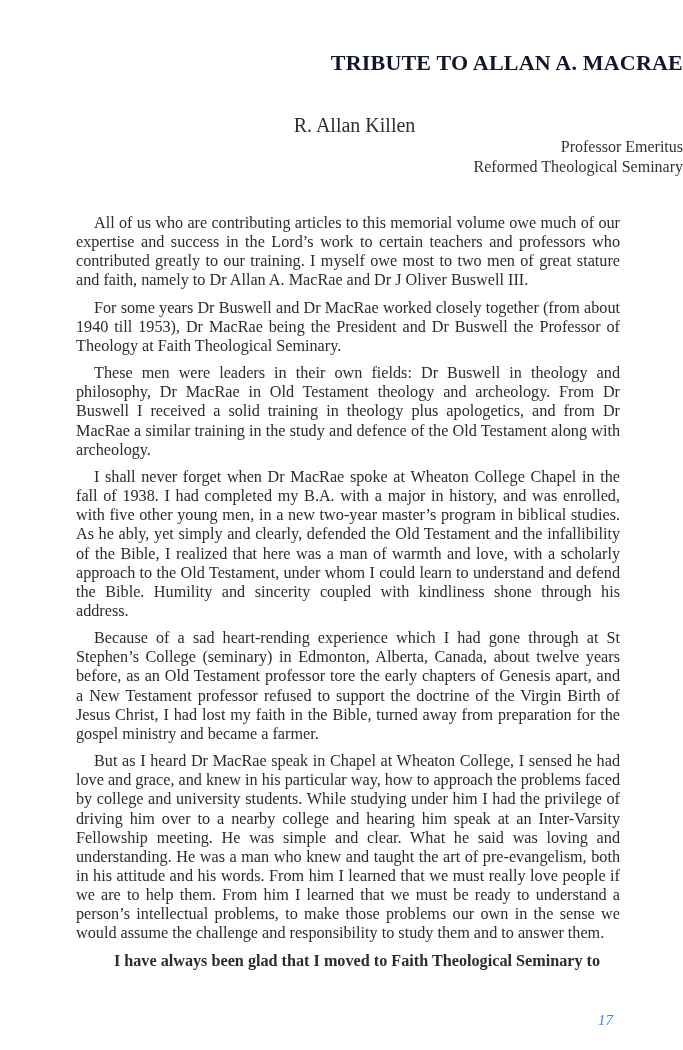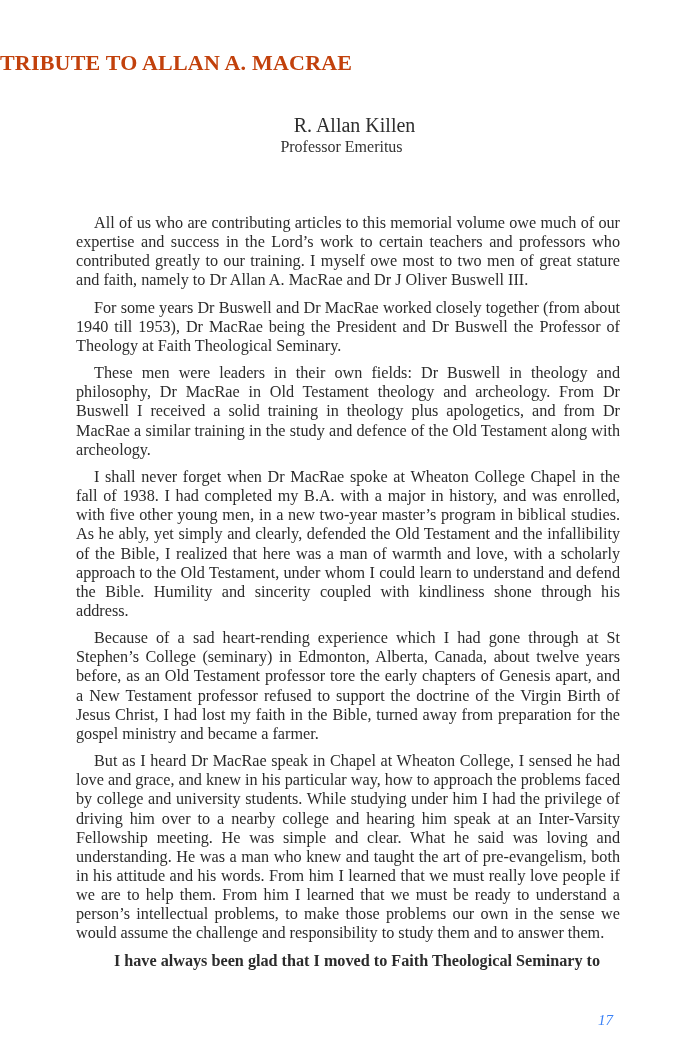--- a/index.html
+++ b/index.html
@@ -17,42 +17,43 @@
     }
     .page {
       position: absolute;
       left: 0; top: 0;
       width: 683px; height: 1050px;
     }
     .title {
       position: absolute;
       top: 50px;
       left: 0; right: 0;
-      text-align: left;
+      text-align: right;
       font-weight: bold;
       font-size: 22px;
       letter-spacing: 0.2px;
-      color: #c2410c;
+      color: #0f172a;
     }
     .byline {
       position: absolute;
       top: 113px;
       left: 0; right: 0;
       text-align: center;
     }
     .author {
       font-size: 20px;
       line-height: 24px;
       color: #2e2e2e;
       padding-left: 26px;
     }
     .affil {
       font-size: 16px;
       line-height: 19.5px;
       color: #333;
+      text-align: right;
     }
     .body-text {
       position: absolute;
       top: 206px;
       left: 68px;
       width: 560px;
       font-size: 16.2px;
       line-height: 19.15px;
       text-align: justify;
       color: #2c2c2c;
@@ -72,20 +73,21 @@
   </style>
 </head>
 <body>
 
 <div class="page">
   <div class="title">TRIBUTE TO ALLAN A. MACRAE</div>
 
   <div class="byline">
     <div class="author">R. Allan Killen</div>
     <div class="affil">Professor Emeritus</div>
+    <div class="affil">Reformed Theological Seminary</div>
   </div>
 
   <div class="body-text">
     <p>All of us who are contributing articles to this memorial volume owe much of our expertise and success in the Lord’s work to certain teachers and professors who contributed greatly to our training. I myself owe most to two men of great stature and faith, namely to Dr Allan A. MacRae and Dr J Oliver Buswell III.</p>
     <p>For some years Dr Buswell and Dr MacRae worked closely together (from about 1940 till 1953), Dr MacRae being the President and Dr Buswell the Professor of Theology at Faith Theological Seminary.</p>
     <p>These men were leaders in their own fields: Dr Buswell in theology and philosophy, Dr MacRae in Old Testament theology and archeology. From Dr Buswell I received a solid training in theology plus apologetics, and from Dr MacRae a similar training in the study and defence of the Old Testament along with archeology.</p>
     <p>I shall never forget when Dr MacRae spoke at Wheaton College Chapel in the fall of 1938. I had completed my B.A. with a major in history, and was enrolled, with five other young men, in a new two-year master’s program in biblical studies. As he ably, yet simply and clearly, defended the Old Testament and the infallibility of the Bible, I realized that here was a man of warmth and love, with a scholarly approach to the Old Testament, under whom I could learn to understand and defend the Bible. Humility and sincerity coupled with kindliness shone through his address.</p>
     <p>Because of a sad heart-rending experience which I had gone through at St Stephen’s College (seminary) in Edmonton, Alberta, Canada, about twelve years before, as an Old Testament professor tore the early chapters of Genesis apart, and a New Testament professor refused to support the doctrine of the Virgin Birth of Jesus Christ, I had lost my faith in the Bible, turned away from preparation for the gospel ministry and became a farmer.</p>
     <p>But as I heard Dr MacRae speak in Chapel at Wheaton College, I sensed he had love and grace, and knew in his particular way, how to approach the problems faced by college and university students. While studying under him I had the privilege of driving him over to a nearby college and hearing him speak at an Inter-Varsity Fellowship meeting. He was simple and clear. What he said was loving and understanding. He was a man who knew and taught the art of pre-evangelism, both in his attitude and his words. From him I learned that we must really love people if we are to help them. From him I learned that we must be ready to understand a person’s intellectual problems, to make those problems our own in the sense we would assume the challenge and responsibility to study them and to answer them.</p>
     <p style="text-align:center;font-weight:bold;">I have always been glad that I moved to Faith Theological Seminary to</p>

